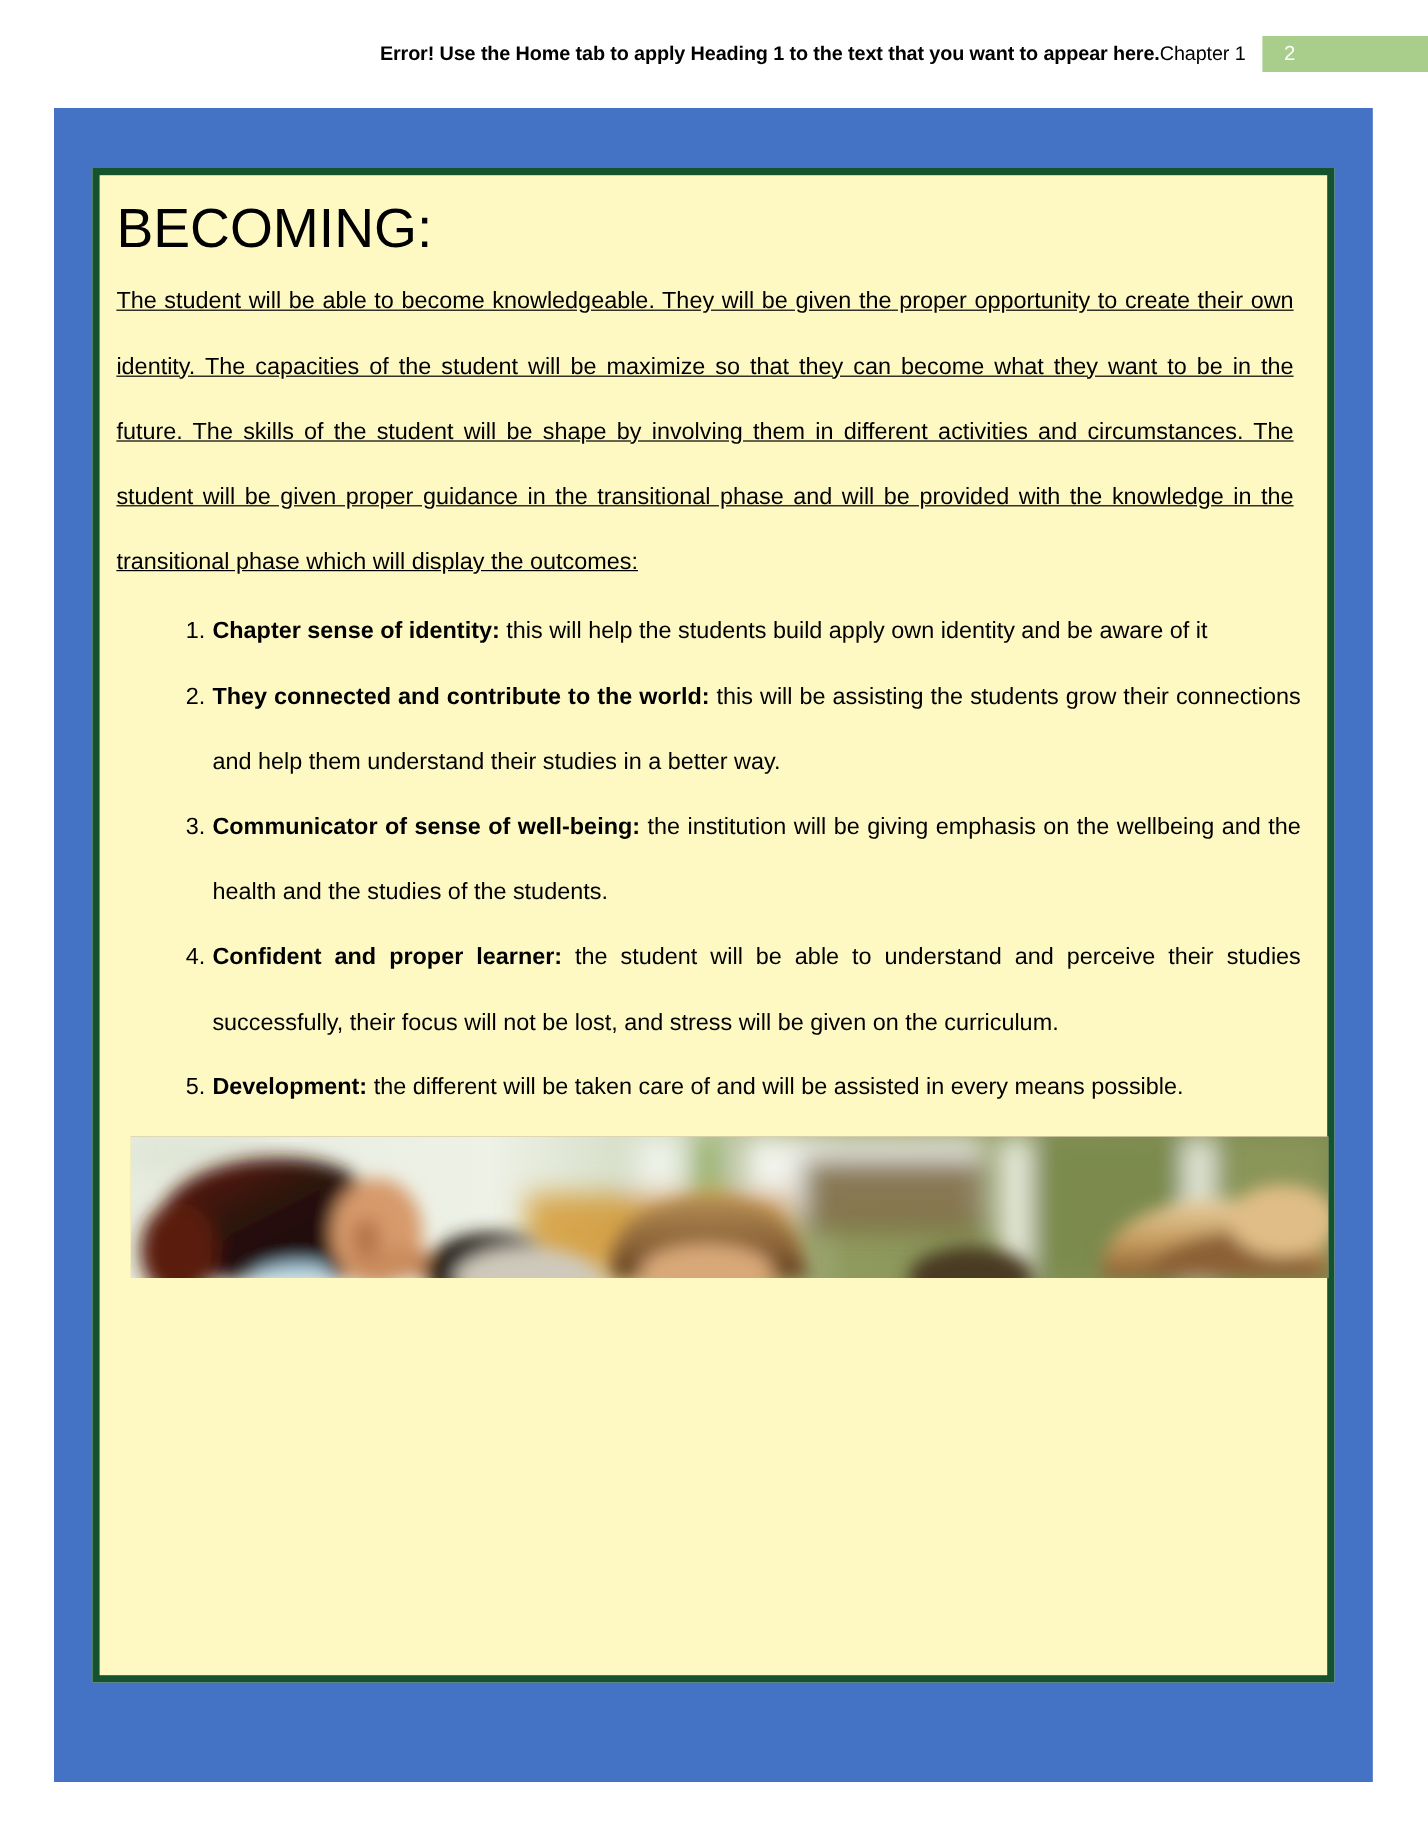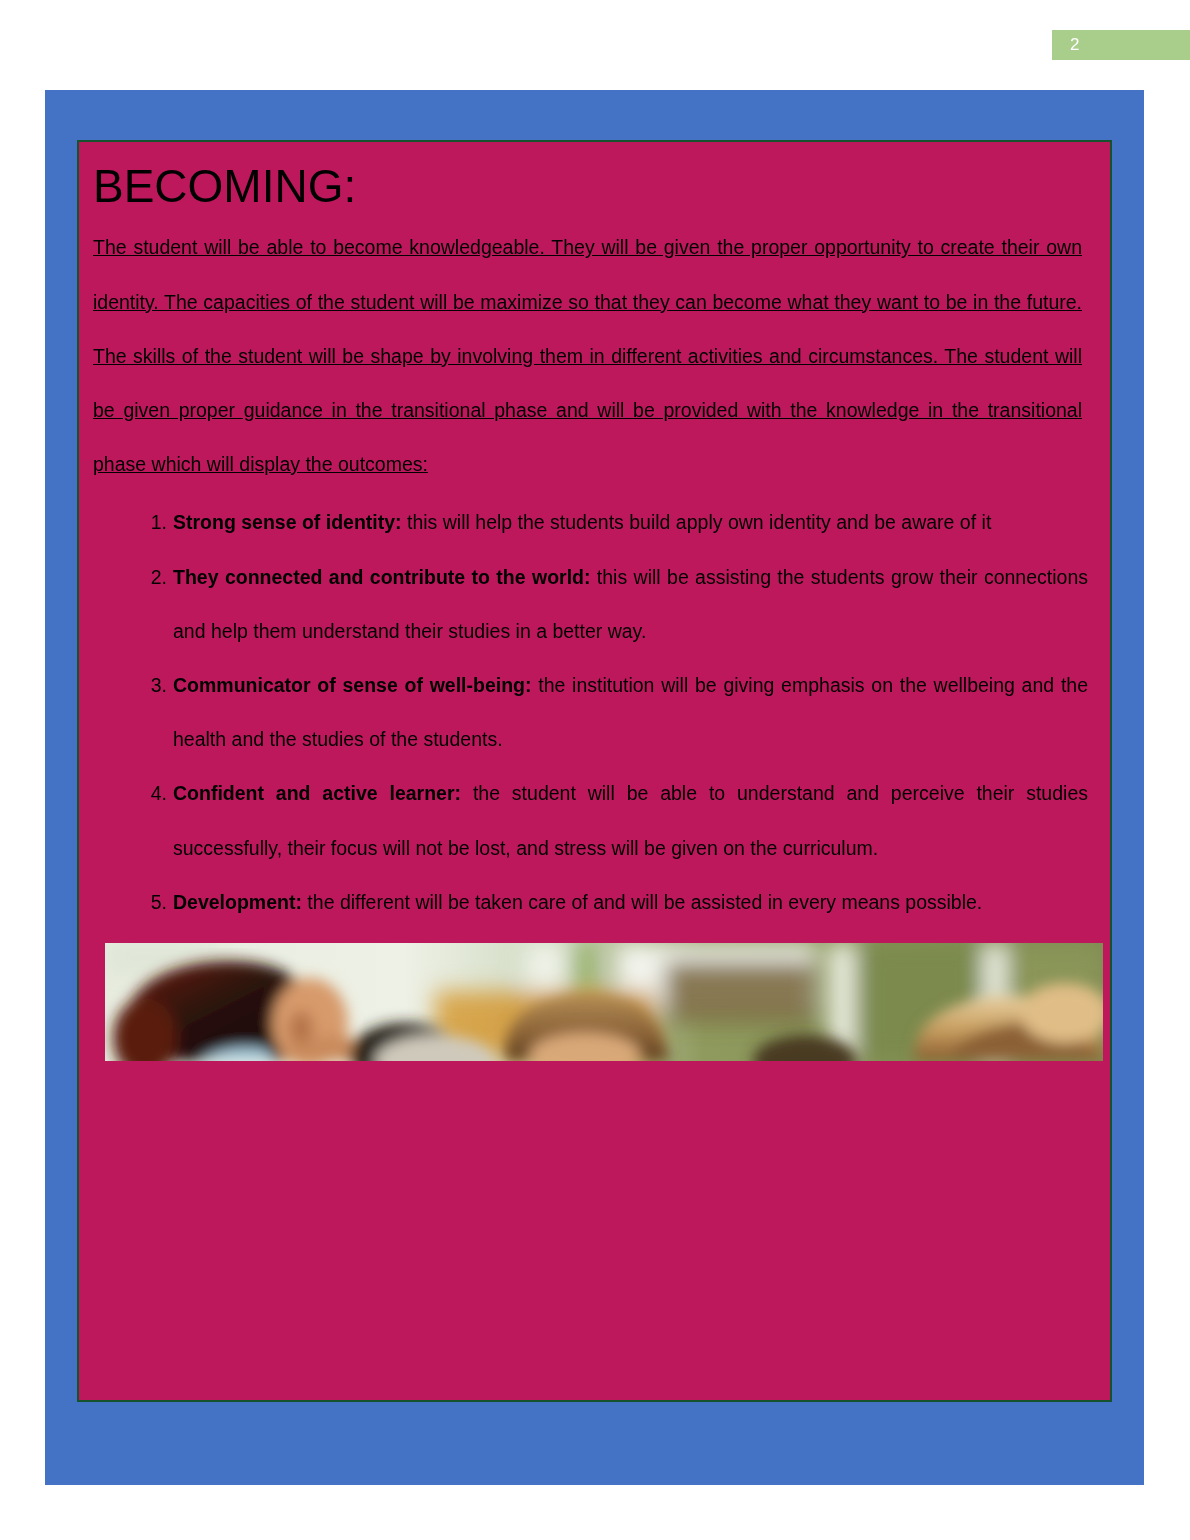--- a/index.html
+++ b/index.html
@@ -63,22 +63,22 @@
     background: #4472c4;
   }
 
   
   .content-box {
     position: absolute;
     left: 32px;
     top: 50px;
     width: 1035px;
     height: 1262px;
-    background: #be185d;
-    border: 2px solid #14532d;
+    background: #fef9c3;
+    border: 6px solid #14532d;
     padding: 14px 22px 0 14px;
   }
 
   .doc-title {
     font-size: 46px;
     font-weight: normal;
     line-height: 1.05;
     margin: 6px 0 10px 0;
     color: #000000;
     letter-spacing: 0px;
@@ -133,45 +133,48 @@
   .photo-canvas {
     width: 100%;
     height: 100%;
     display: block;
   }
 </style>
 </head>
 <body>
 
 <div class="page-header">
+  <div class="header-text">
+    <span class="err">Error! Use the Home tab to apply Heading 1 to the text that you want to appear here.</span><span class="chap">Chapter 1</span>
+  </div>
   <div class="page-number-badge">
     <span>2</span>
   </div>
 </div>
 
 <div class="blue-frame">
 
   <div class="content-box">
 
     <h1 class="doc-title">BECOMING:</h1>
 
     <p class="body-paragraph">The student will be able to become knowledgeable. They will be given the proper opportunity to create their own identity. The capacities of the student will be maximize so that they can become what they want to be in the future. The skills of the student will be shape by involving them in different activities and circumstances. The student will be given proper guidance in the transitional phase and will be provided with the knowledge in the transitional phase which will display the outcomes:</p>
 
     <ol class="outcome-list">
       <li class="outcome-item">
-        <span class="outcome-marker">1.</span><span class="outcome-term">Strong sense of identity:</span><span> this will help the students build apply own identity and be aware of it</span>
+        <span class="outcome-marker">1.</span><span class="outcome-term">Chapter sense of identity:</span><span> this will help the students build apply own identity and be aware of it</span>
       </li>
       <li class="outcome-item">
         <span class="outcome-marker">2.</span><span class="outcome-term">They connected and contribute to the world:</span><span> this will be assisting the students grow their connections and help them understand their studies in a better way.</span>
       </li>
       <li class="outcome-item">
         <span class="outcome-marker">3.</span><span class="outcome-term">Communicator of sense of well-being:</span><span> the institution will be giving emphasis on the wellbeing and the health and the studies of the students.</span>
       </li>
       <li class="outcome-item">
-        <span class="outcome-marker">4.</span><span class="outcome-term">Confident and active learner:</span><span> the student will be able to understand and perceive their studies successfully, their focus will not be lost, and stress will be given on the curriculum.</span>
+        <span class="outcome-marker">4.</span><span class="outcome-term">Confident and proper learner:</span><span> the student will be able to understand and perceive their studies successfully, their focus will not be lost, and stress will be given on the curriculum.</span>
       </li>
       <li class="outcome-item">
         <span class="outcome-marker">5.</span><span class="outcome-term">Development:</span><span> the different will be taken care of and will be assisted in every means possible.</span>
       </li>
     </ol>
 
     <div class="photo-frame">
       <svg class="photo-canvas" viewBox="0 0 998 118" preserveAspectRatio="none">
         <defs>
           <filter id="blur">

